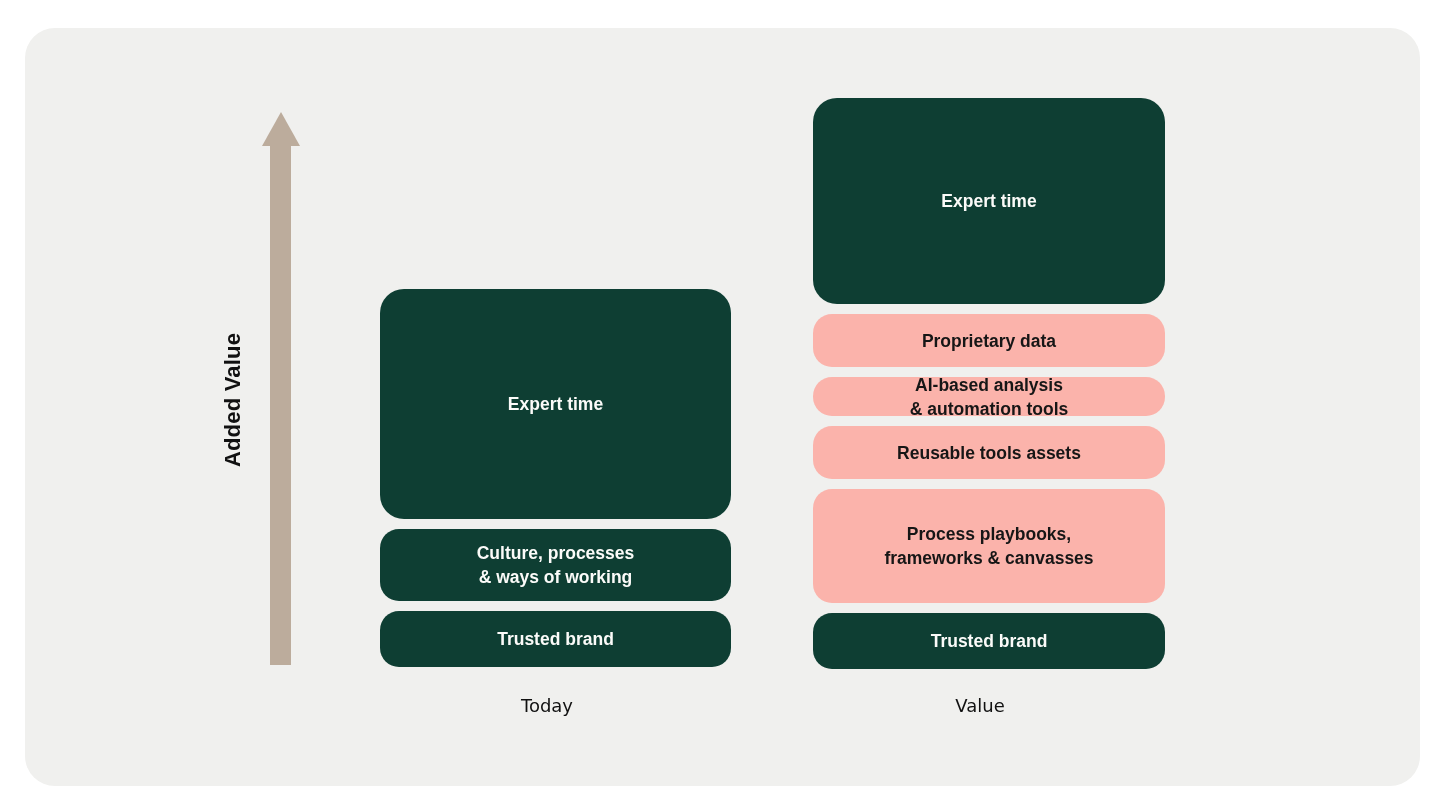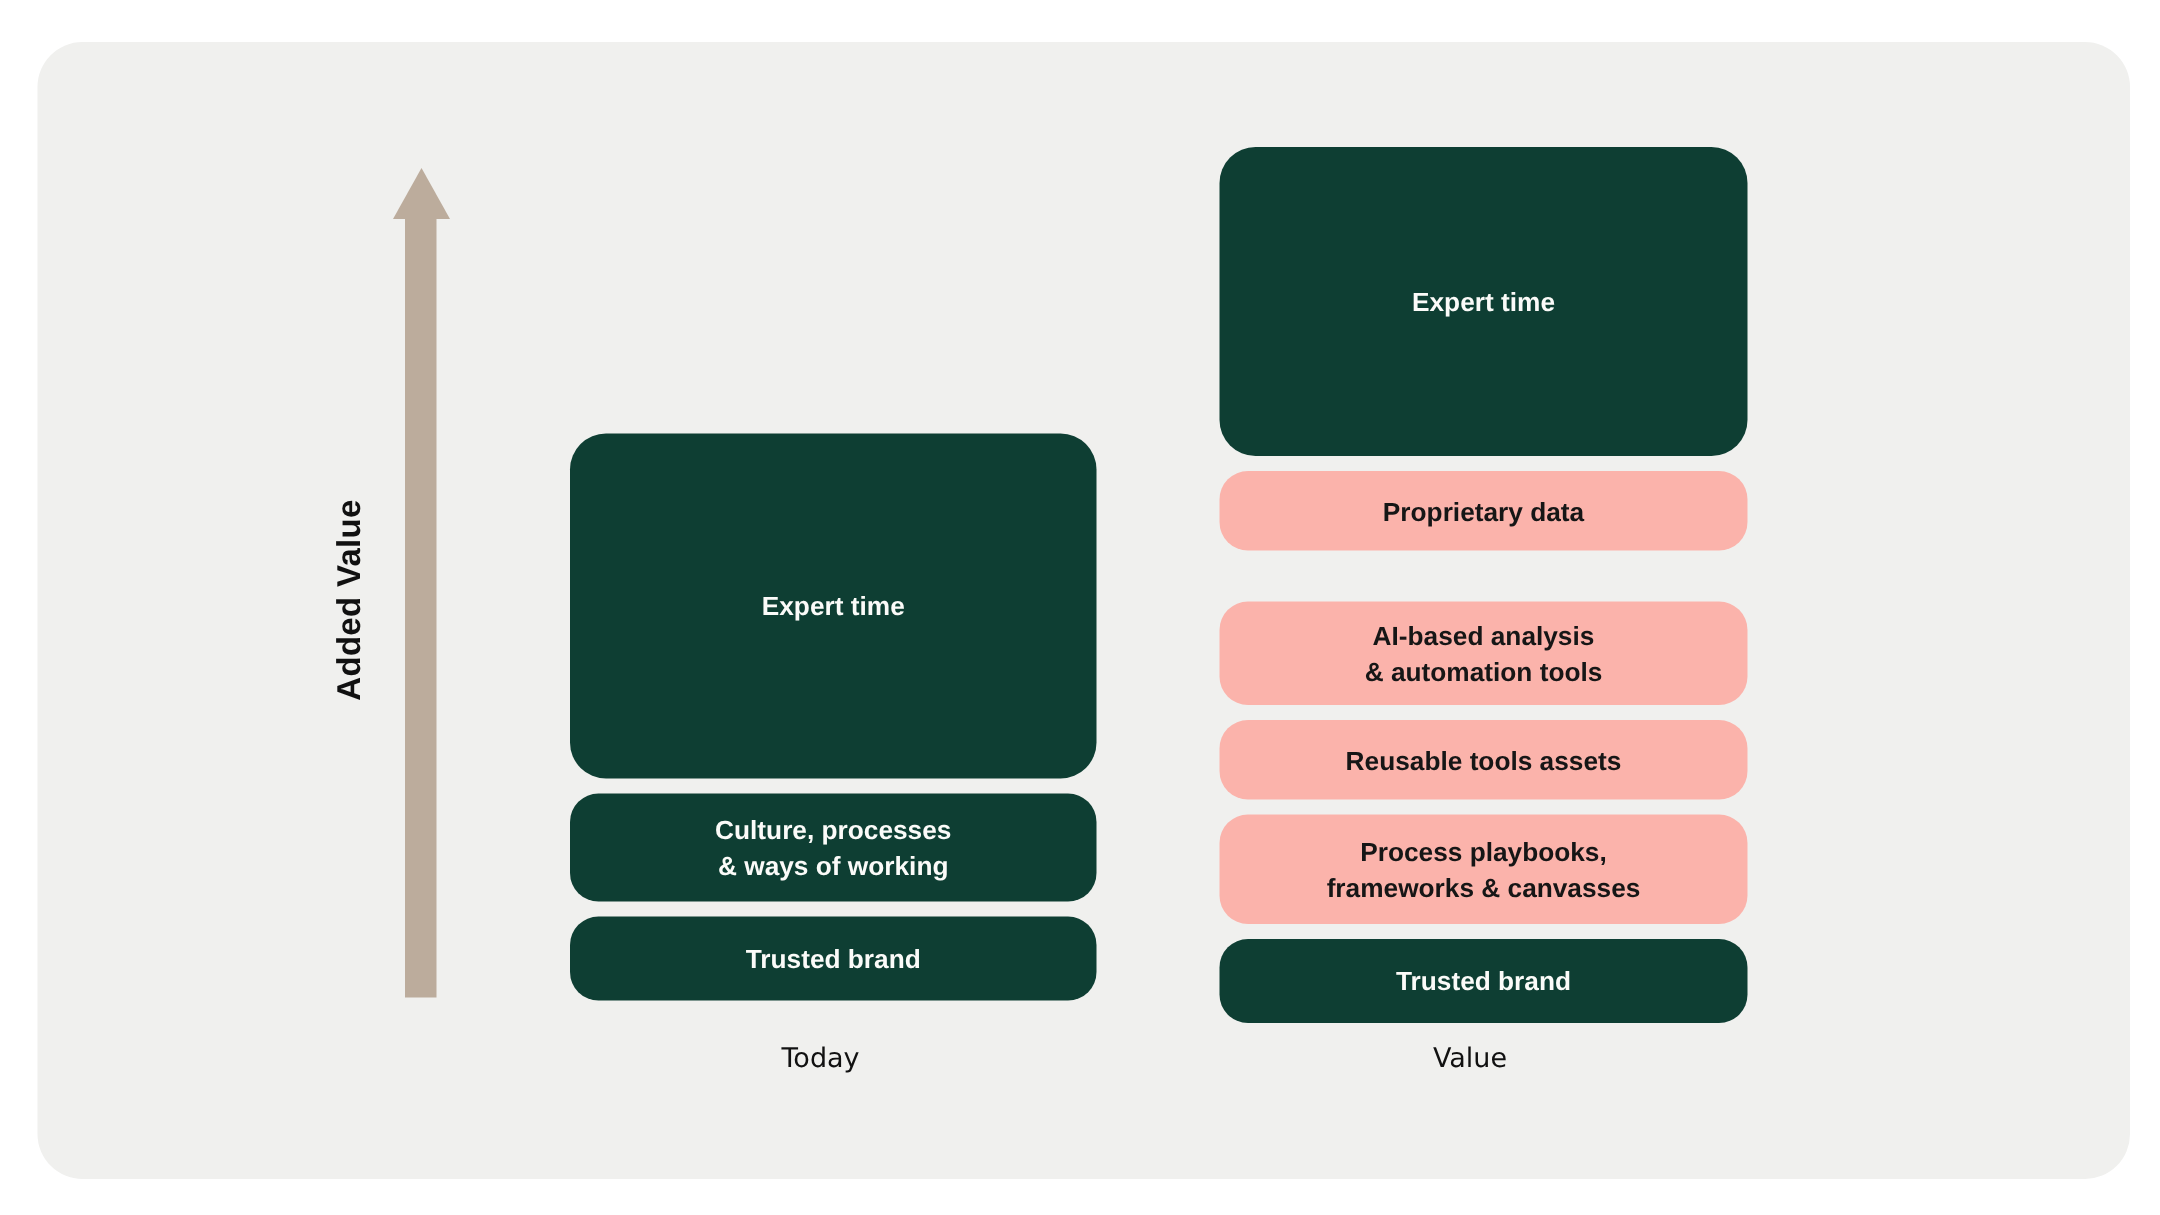--- a/index.html
+++ b/index.html
@@ -93,23 +93,23 @@
     background: #fbb3ab;
     color: #161616;
   }
   .block.big { border-radius: 24px; }
   
   .today .b0 { height: 230px; }
   .today .b1 { height: 72px; }
   .today .b2 { height: 56px; }
   .target .b0 { height: 206px; }
   .target .b1 { height: 53px; }
-  .target .b2 { height: 69px; margin-top: 24px; }
+  .target .b2 { height: 39px; }
   .target .b3 { height: 53px; }
-  .target .b4 { height: 73px; }
+  .target .b4 { height: 114px; }
   .target .b5 { height: 56px; }
   
   .col-label {
     position: absolute;
     top: 695px;
     transform: translateX(-50%);
     font-family: "DejaVu Sans", sans-serif;
     font-size: 18px;
     font-weight: 400;
     color: #111111;

